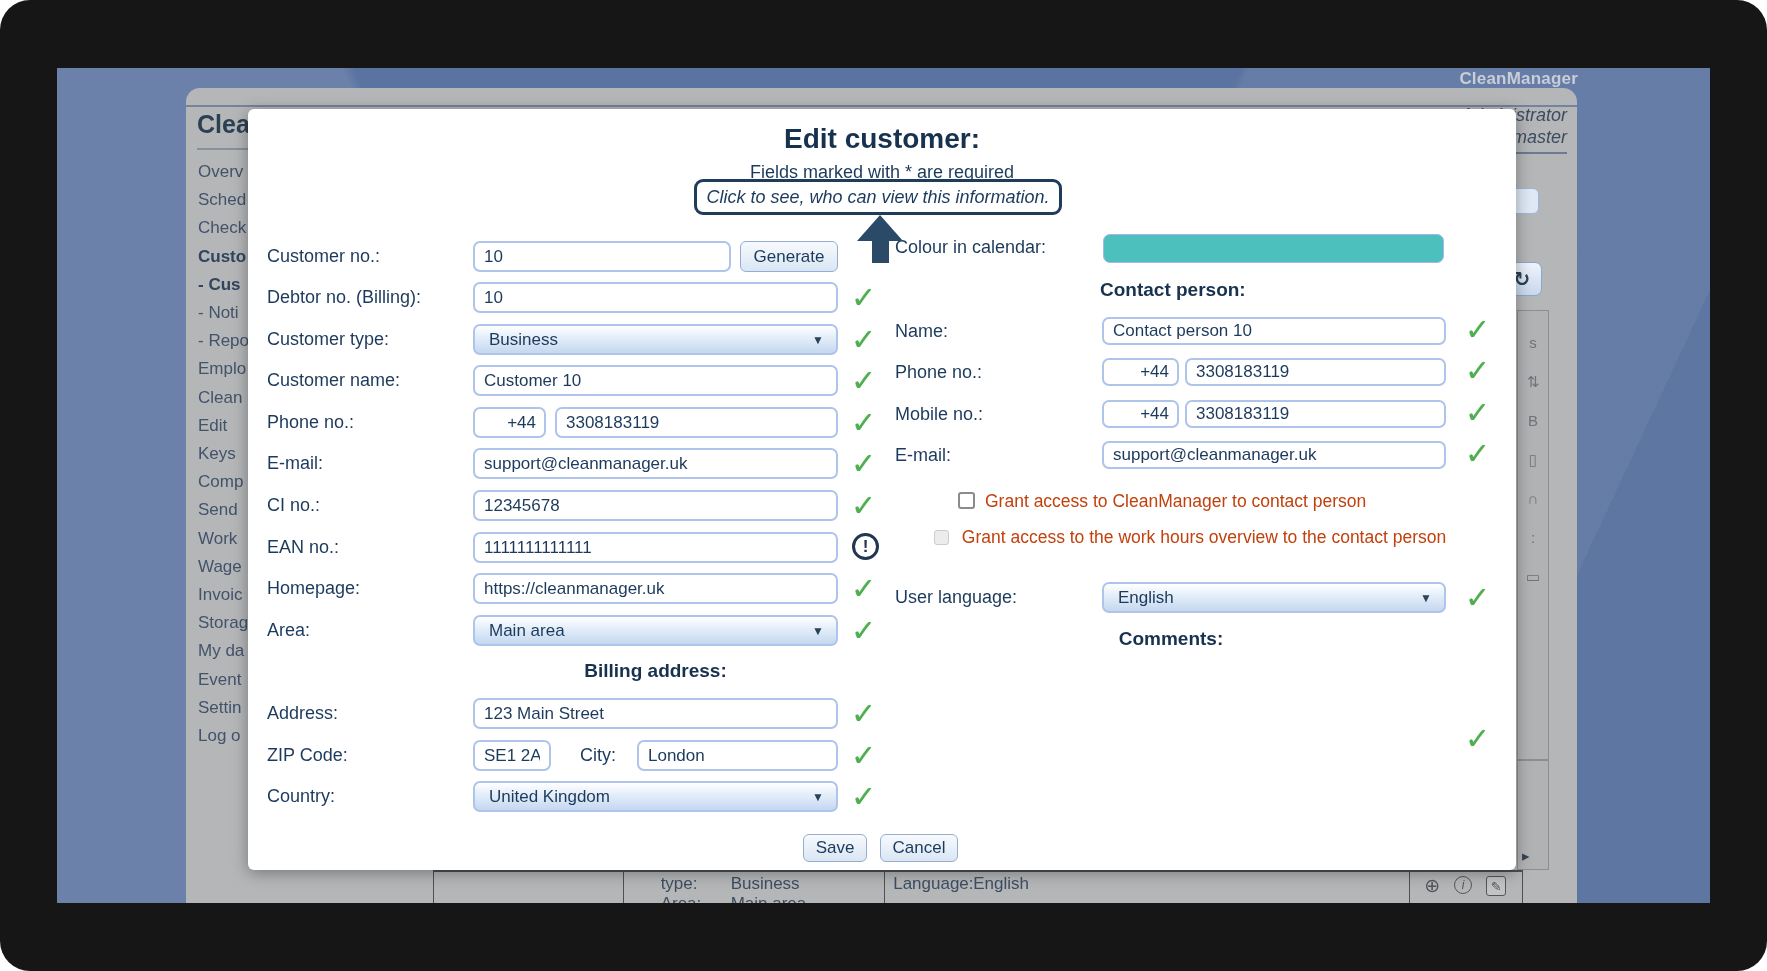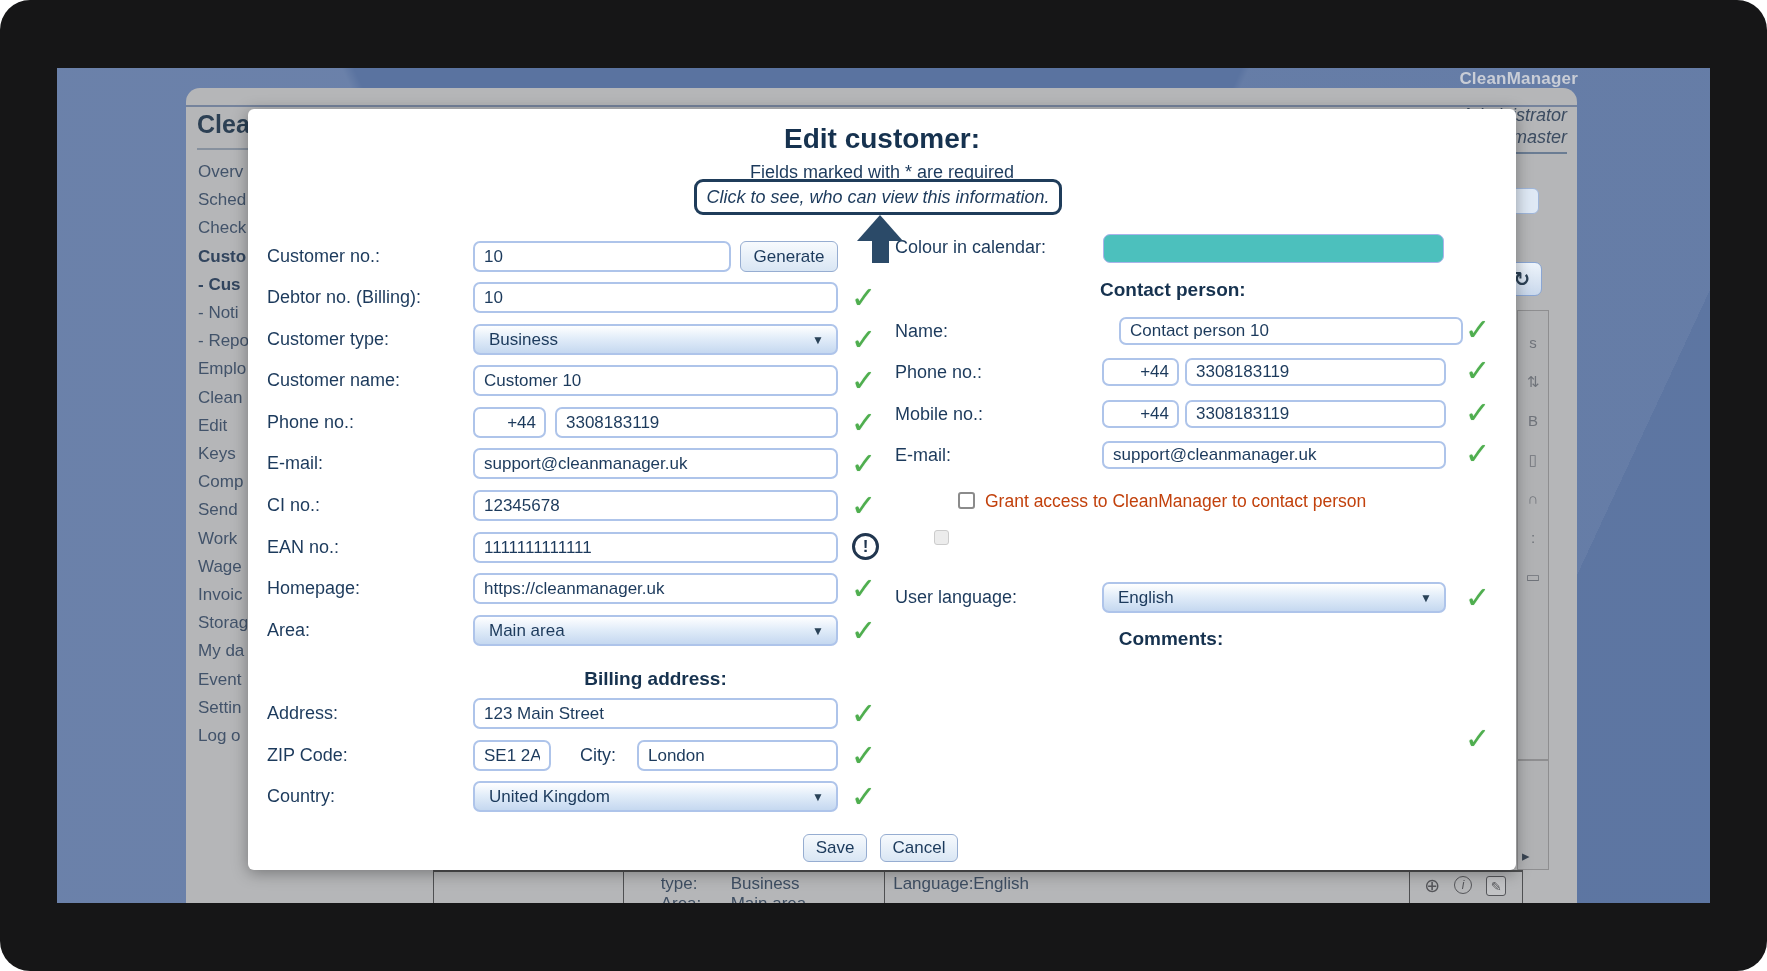--- a/index.html
+++ b/index.html
@@ -239,21 +239,21 @@
       <input class="inp" style="left: 225px; top: 464px; width: 365px;" value="https://cleanmanager.uk">
       <span class="chk" style="left:603px;top:465px;">✓</span>
 
       <div class="lbl" style="left:19px;top:506px;">Area:</div>
       <div class="sel" style="left:225px;top:506px;width:365px;">
         <span>Main area</span>
         <span class="car">▼</span>
       </div>
       <span class="chk" style="left:603px;top:507px;">✓</span>
 
-      <div class="heading" style="left:225px;top:551px;width:365px;text-align:center;margin-top:8px;">Billing address:</div>
+      <div class="heading" style="left:225px;top:551px;width:365px;text-align:center;">Billing address:</div>
 
       <div class="lbl" style="left:19px;top:589px;">Address:</div>
       <input class="inp" style="left: 225px; top: 589px; width: 365px;" value="123 Main Street">
       <span class="chk" style="left:603px;top:590px;">✓</span>
 
       <div class="lbl" style="left:19px;top:631px;">ZIP Code:</div>
       <input class="inp" style="left: 225px; top: 631px; width: 78px;" value="SE1 2AB">
       <div class="lbl" style="left:332px;top:631px;">City:</div>
       <input class="inp" style="left: 389px; top: 631px; width: 201px;" value="London">
       <span class="chk" style="left:603px;top:632px;">✓</span>
@@ -264,41 +264,42 @@
         <span class="car">▼</span>
       </div>
       <span class="chk" style="left:603px;top:673px;">✓</span>
 
       <div class="lbl" style="left:647px;top:124px;line-height:29px;">Colour in calendar:</div>
       <div class="swatch" style="background-color: rgb(76, 192, 189);"></div>
 
       <div class="heading" style="left:852px;top:170px;">Contact person:</div>
 
       <div class="lbl" style="left:647px;top:208px;line-height:28px;">Name:</div>
-      <input class="inp sm" style="left: 854px; top: 208px; width: 344px; margin-left: 17px;" value="Contact person 10">
+      <input class="inp sm" style="left: 854px; top: 208px; width: 344px;" value="Contact person 10">
       <span class="chk" style="left:1217px;top:206px;">✓</span>
 
       <div class="lbl" style="left:647px;top:249px;line-height:28px;">Phone no.:</div>
       <input class="inp sm pref" style="left: 854px; top: 249px; width: 77px;" value="+44">
       <input class="inp sm" style="left: 937px; top: 249px; width: 261px;" value="3308183119">
       <span class="chk" style="left:1217px;top:247px;">✓</span>
 
       <div class="lbl" style="left:647px;top:291px;line-height:28px;">Mobile no.:</div>
       <input class="inp sm pref" style="left: 854px; top: 291px; width: 77px;" value="+44">
       <input class="inp sm" style="left: 937px; top: 291px; width: 261px;" value="3308183119">
       <span class="chk" style="left:1217px;top:289px;">✓</span>
 
       <div class="lbl" style="left:647px;top:332px;line-height:28px;">E-mail:</div>
       <input class="inp sm" style="left: 854px; top: 332px; width: 344px;" value="support@cleanmanager.uk">
       <span class="chk" style="left:1217px;top:330px;">✓</span>
 
       <div class="cb" style="left:710px;top:383px;"></div>
       <div class="cb-label" style="left:737px;top:382px;">Grant access to CleanManager to contact person</div>
 
       <div class="cb disabled" style="left:686px;top:421px;"></div>
+      <div class="cb-label" style="left:706px;top:417px;width:500px;text-align:center;line-height:22px;">Grant access to the work hours overview to the contact person</div>
 
       <div class="lbl" style="left:647px;top:473px;">User language:</div>
       <div class="sel" style="left:854px;top:473px;width:344px;">
         <span>English</span>
         <span class="car">▼</span>
       </div>
       <span class="chk" style="left:1217px;top:474px;">✓</span>
 
       <div class="heading" style="left:648px;top:519px;width:550px;text-align:center;">Comments:</div>
       <span class="chk" style="left:1217px;top:615px;">✓</span>

